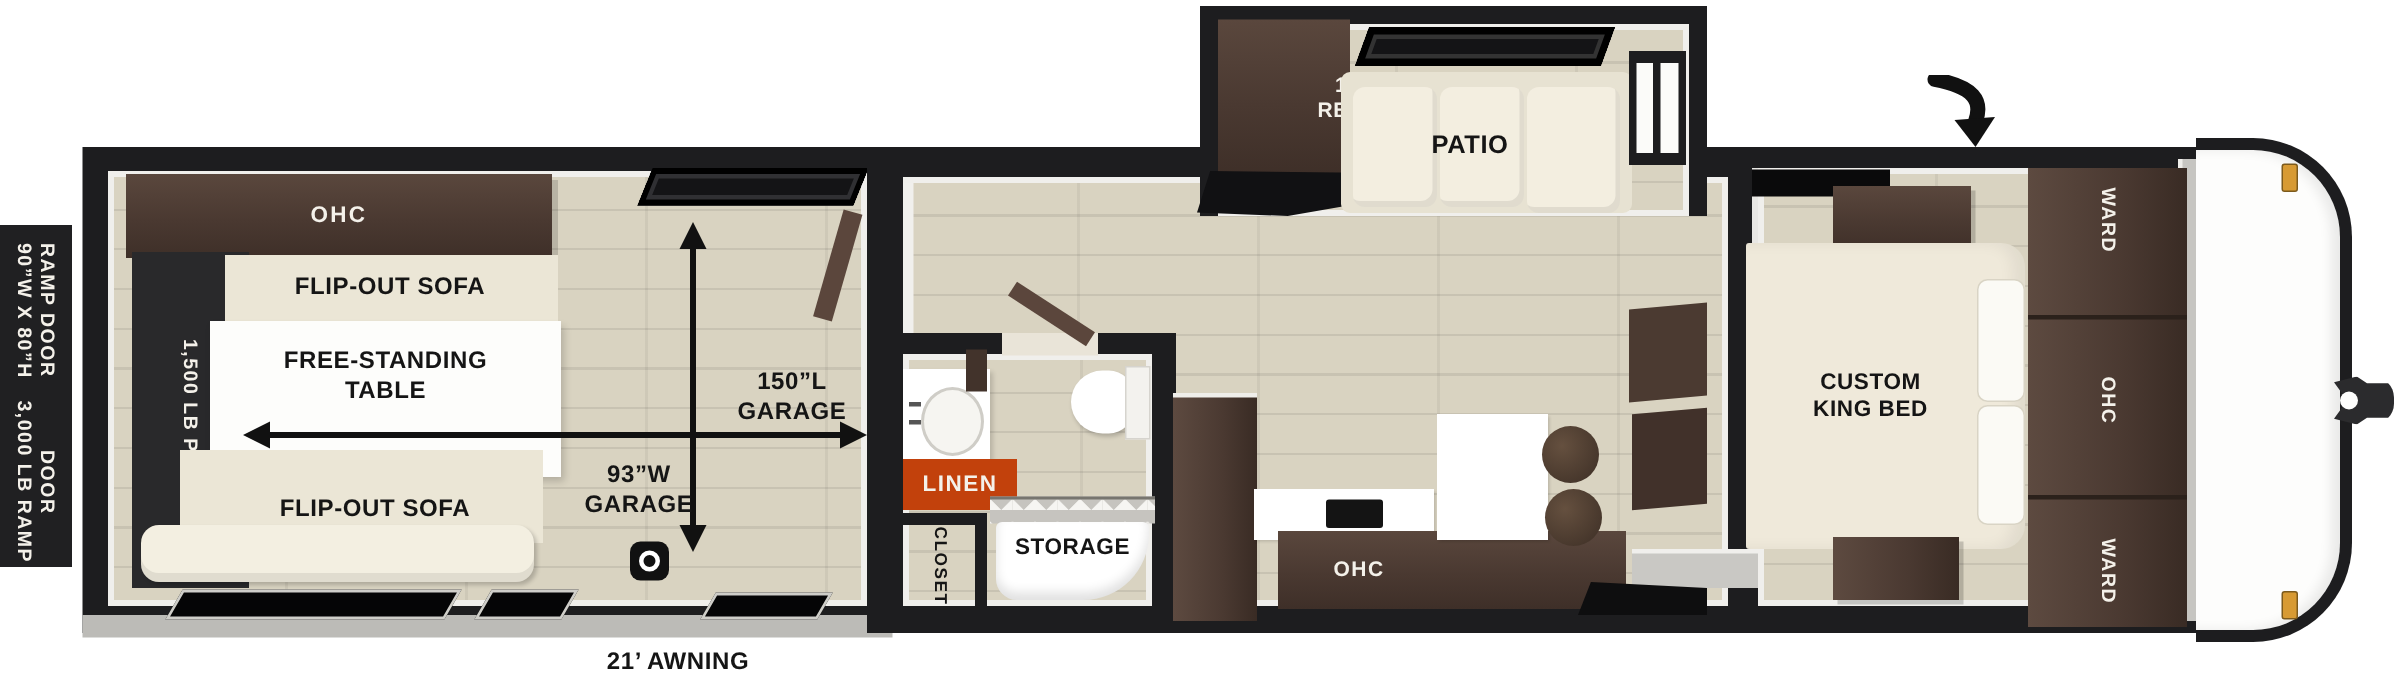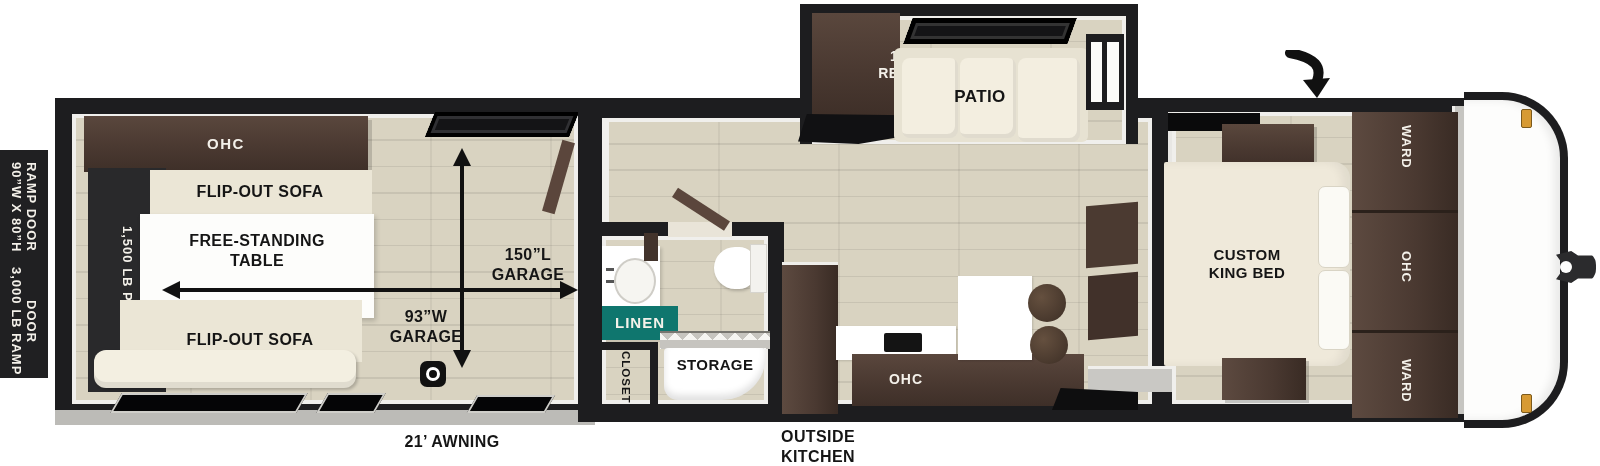--- a/index.html
+++ b/index.html
@@ -120,21 +120,21 @@
   <div class="abs" style="left:668px;top:222px;width:64px;height:15px;background:#e9e4d8;"></div>
   <div class="abs" style="left:672px;top:186px;width:62px;height:11px;background:#5b463c;transform:rotate(33deg);transform-origin:left bottom;"></div>
   <div class="abs" style="left:602px;top:246px;width:58px;height:68px;background:#ffffff;box-shadow:2px 2px 3px rgba(0,0,0,.15);">
     <div class="abs" style="left:12px;top:12px;width:42px;height:46px;background:#f6f5f1;border:2px solid #cfcdc7;border-radius:50%;box-sizing:border-box;"></div>
     <div class="abs" style="left:4px;top:22px;width:8px;height:3px;background:#555;"></div>
     <div class="abs" style="left:4px;top:34px;width:8px;height:3px;background:#555;"></div>
   </div>
   <div class="abs" style="left:644px;top:233px;width:14px;height:28px;background:#42332b;"></div>
   <div class="abs" style="left:714px;top:247px;width:42px;height:42px;background:#ffffff;border-radius:50% 40% 40% 50%;box-shadow:1px 2px 3px rgba(0,0,0,.2);"></div>
   <div class="abs" style="left:750px;top:244px;width:15px;height:47px;background:#f3f2ee;border:1px solid #d6d4ce;"></div>
-  <div class="abs" style="left:602px;top:306px;width:76px;height:34px;background:#0f766e;">
+  <div class="abs" style="left:602px;top:306px;width:76px;height:34px;background:#c2410c;">
     <div class="lbl white" style="width:100%;height:100%;font-size:15px;letter-spacing:1px;">LINEN</div>
   </div>
   <div class="abs wallblk" style="left:594px;top:342px;width:64px;height:8px;"></div>
   <div class="abs wallblk" style="left:650px;top:342px;width:8px;height:64px;"></div>
   <div class="abs vtext" style="left:606px;top:352px;width:40px;height:50px;font-size:11.5px;color:#151515;">CLOSET</div>
   <div class="abs curtain" style="left:660px;top:331px;width:110px;height:16px;"></div>
   <div class="abs" style="left:664px;top:348px;width:102px;height:52px;background:#ffffff;border-radius:4px 4px 44px 14px;box-shadow:inset 0 -5px 7px rgba(0,0,0,.12);">
     <div class="lbl" style="width:100%;height:34px;font-size:15px;">STORAGE</div>
   </div>
 
@@ -168,16 +168,14 @@
     <div class="abs vtext white" style="left:44px;top:6px;width:20px;height:58px;font-size:13px;">WARD</div>
     <div class="abs vtext white" style="left:44px;top:132px;width:20px;height:46px;font-size:13px;">OHC</div>
     <div class="abs vtext white" style="left:44px;top:240px;width:20px;height:58px;font-size:13px;">WARD</div>
   </div>
 
   <svg class="abs" style="left:1280px;top:50px;" width="56" height="50" viewBox="0 0 56 50">
     <path d="M10 3 C36 8 42 17 37 31" fill="none" stroke="#111" stroke-width="10" stroke-linecap="round"></path>
     <polygon points="37,48 23,30 50,28" fill="#111"></polygon>
   </svg>
   <div class="abs lbl" style="left:392px;top:432px;width:120px;height:20px;font-size:16px;">21’ AWNING</div>
-  <div class="abs lbl" style="left:762px;top:428px;width:112px;height:38px;font-size:16px;">OUTSIDE
-KITCHEN</div>
 
 </div>
 
 </body></html>

